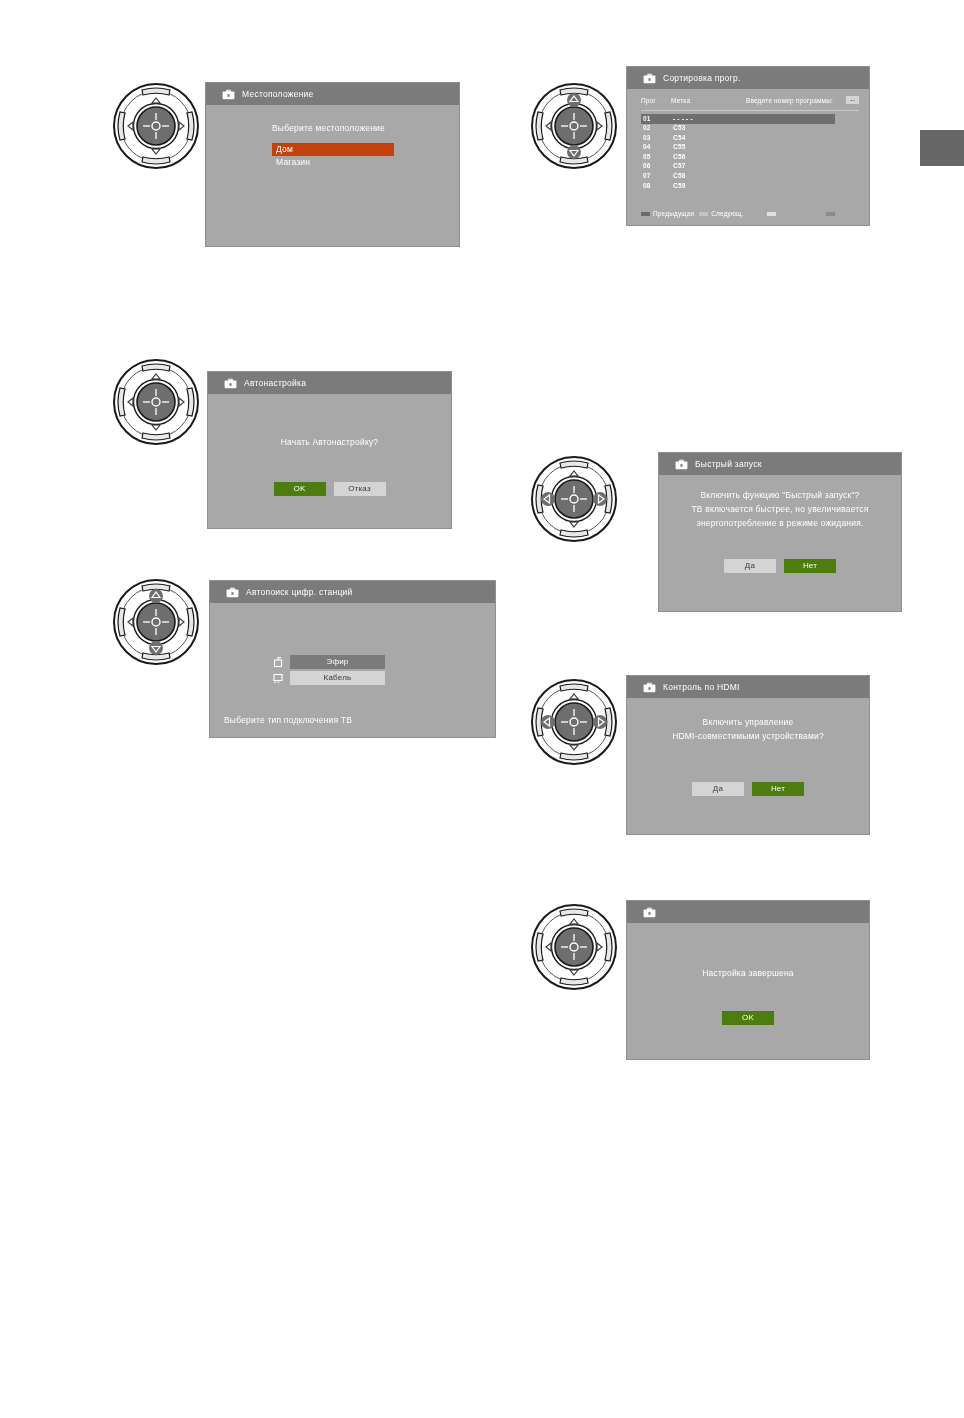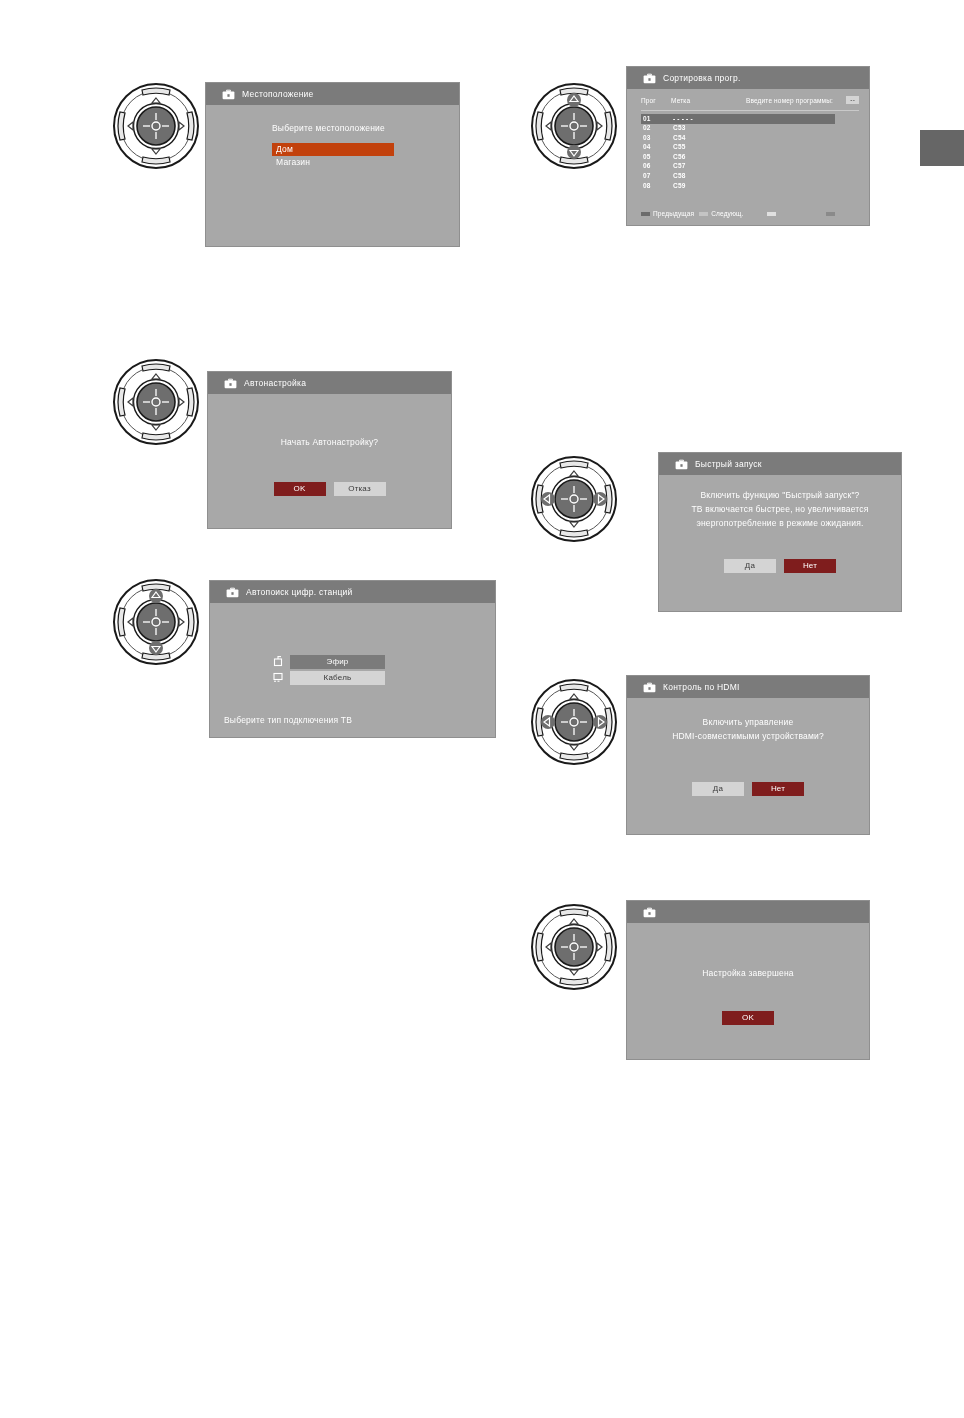--- a/index.html
+++ b/index.html
@@ -93,21 +93,21 @@
   }
   .osd-btn {
     font-size: 8px;
     letter-spacing: 0.2px;
     text-align: center;
     padding: 2px 0 3px 0;
     min-width: 52px;
     box-sizing: border-box;
   }
   .osd-btn.sel {
-    background: #7f1d1d;
+    background: #4d7c0f;
     color: #ffffff;
   }
   .osd-btn.unsel {
     background: #d4d4d4;
     color: #3a3a3a;
   }
 
   
   .loc-heading {
     position: absolute;
@@ -133,21 +133,21 @@
 
   
   .conn-list {
     position: absolute;
     display: flex;
     flex-direction: column;
     gap: 2px;
   }
   .conn-row {
     display: flex;
-    align-items: flex-start;
+    align-items: center;
     gap: 6px;
   }
   .conn-ico {
     width: 12px;
     height: 12px;
     flex: 0 0 auto;
   }
   .conn-ico svg { display: block; }
   .conn-label {
     width: 95px;

